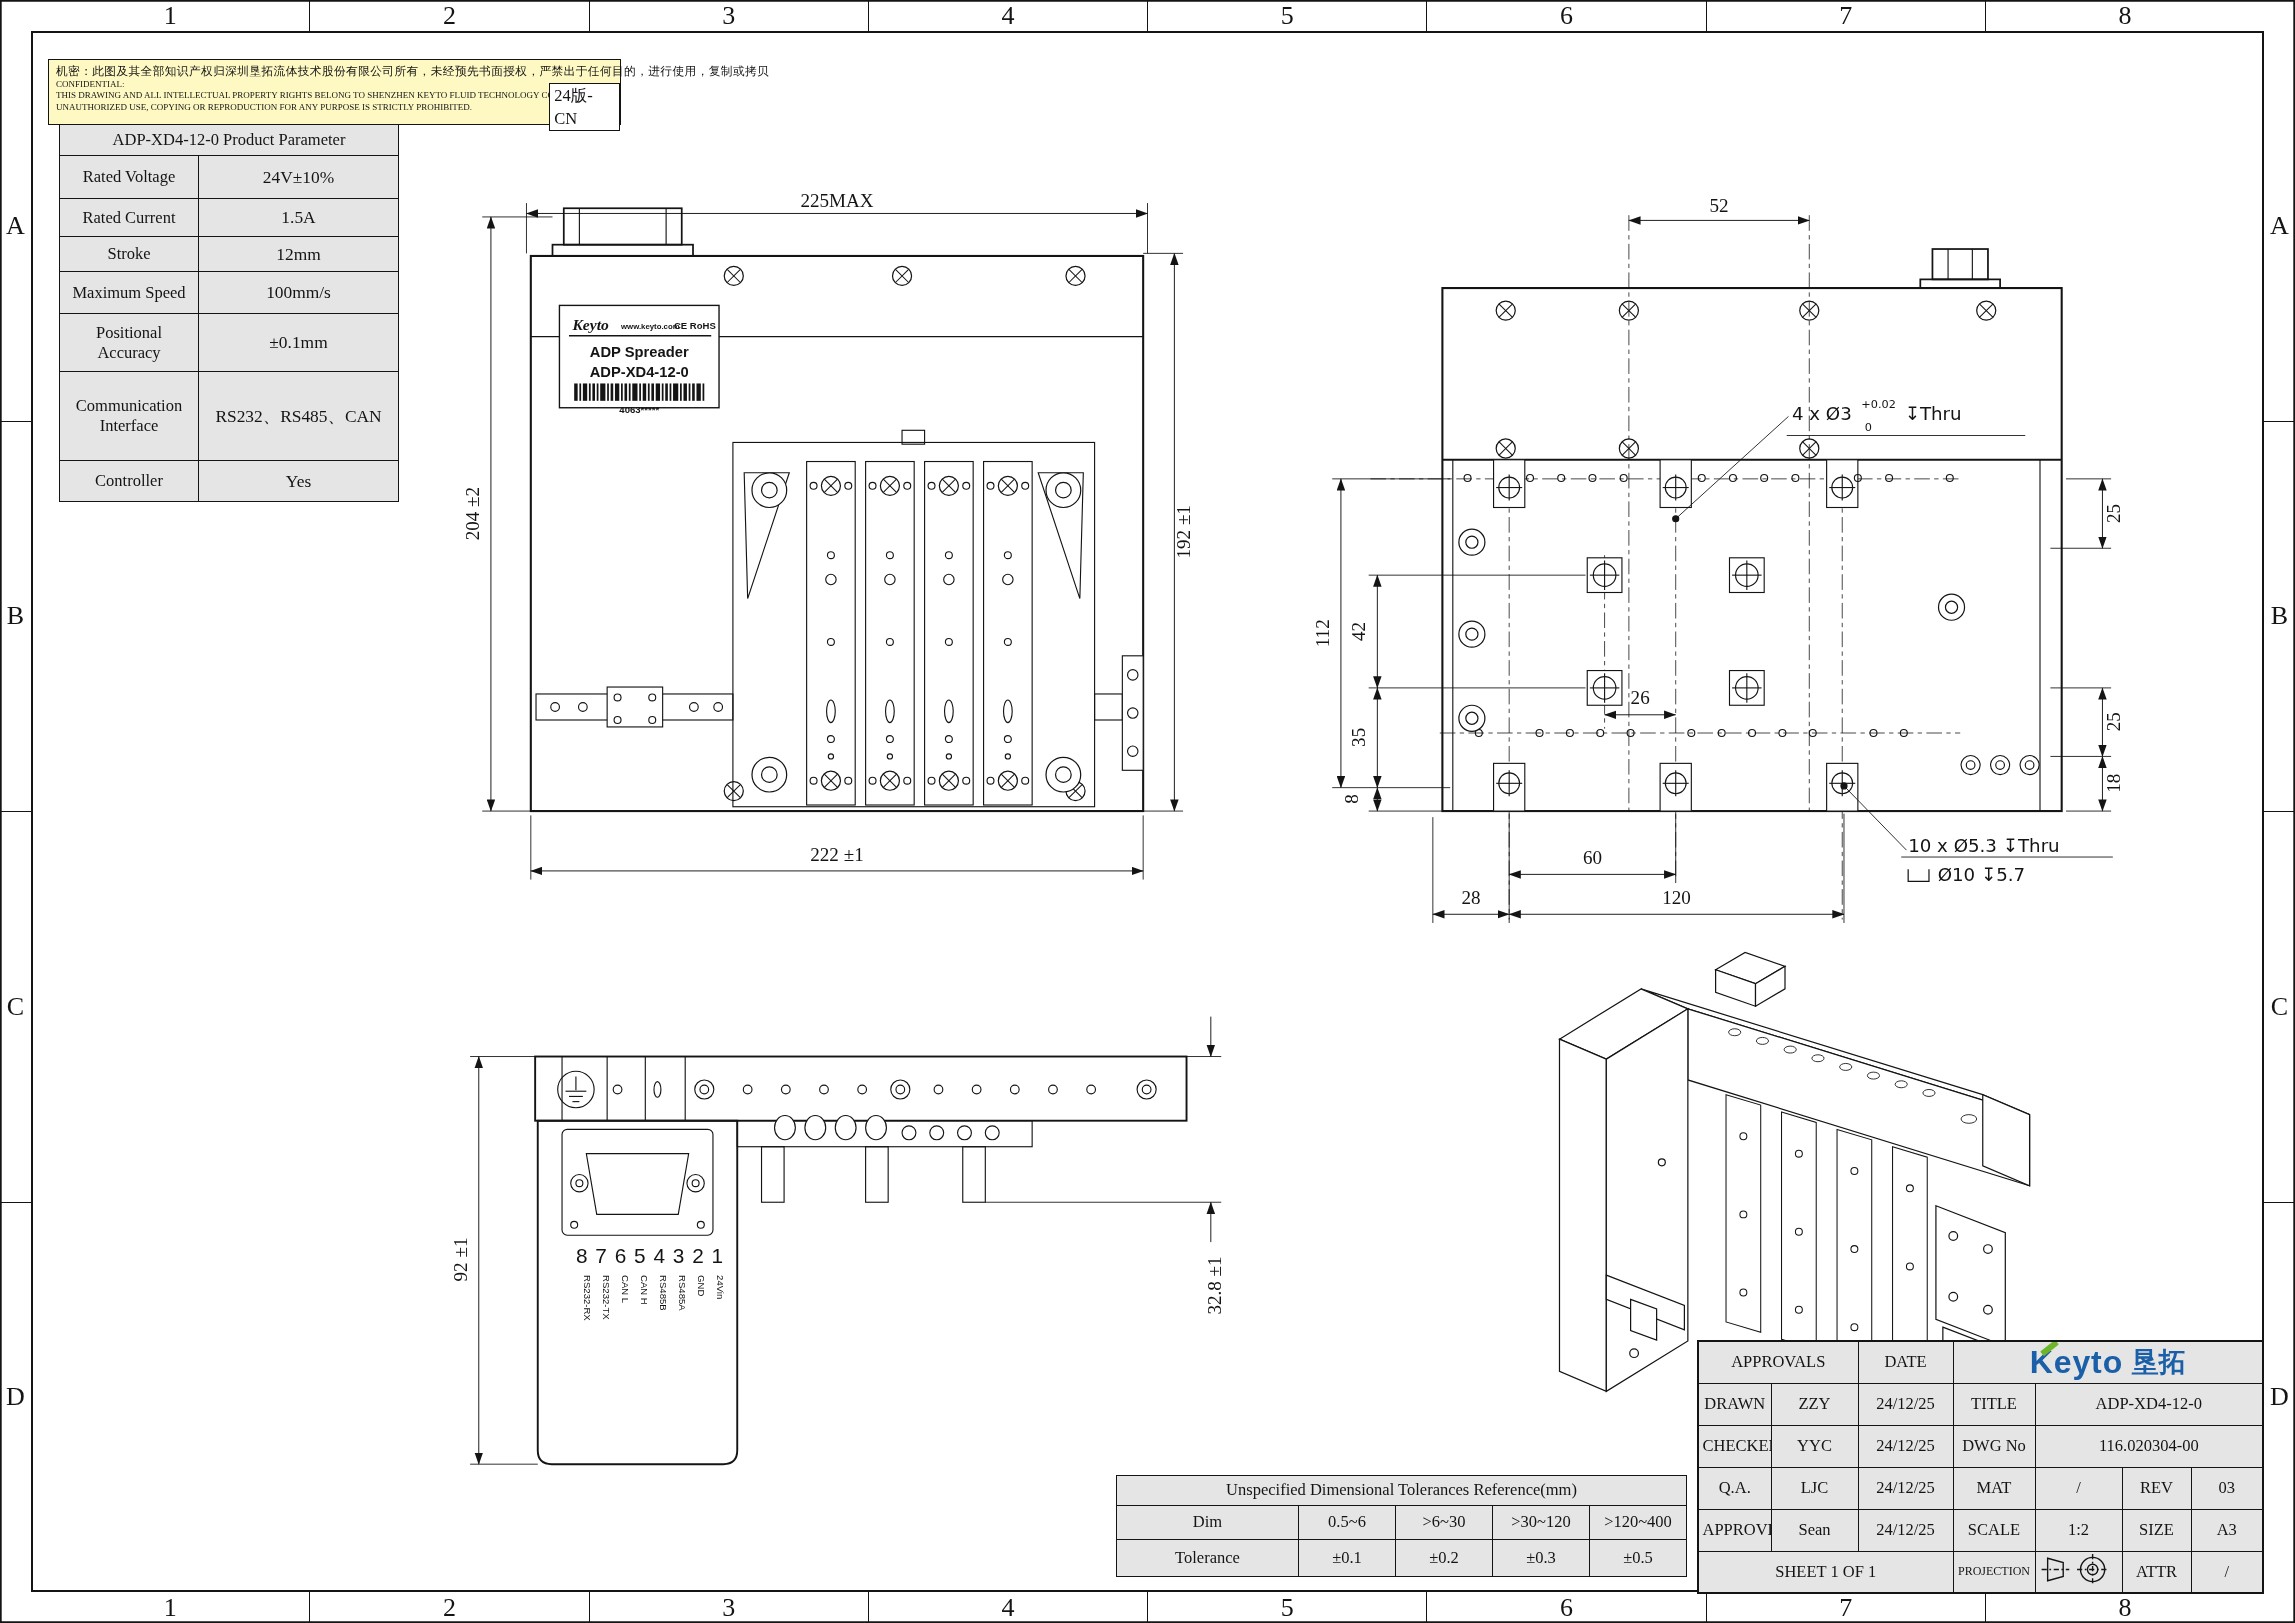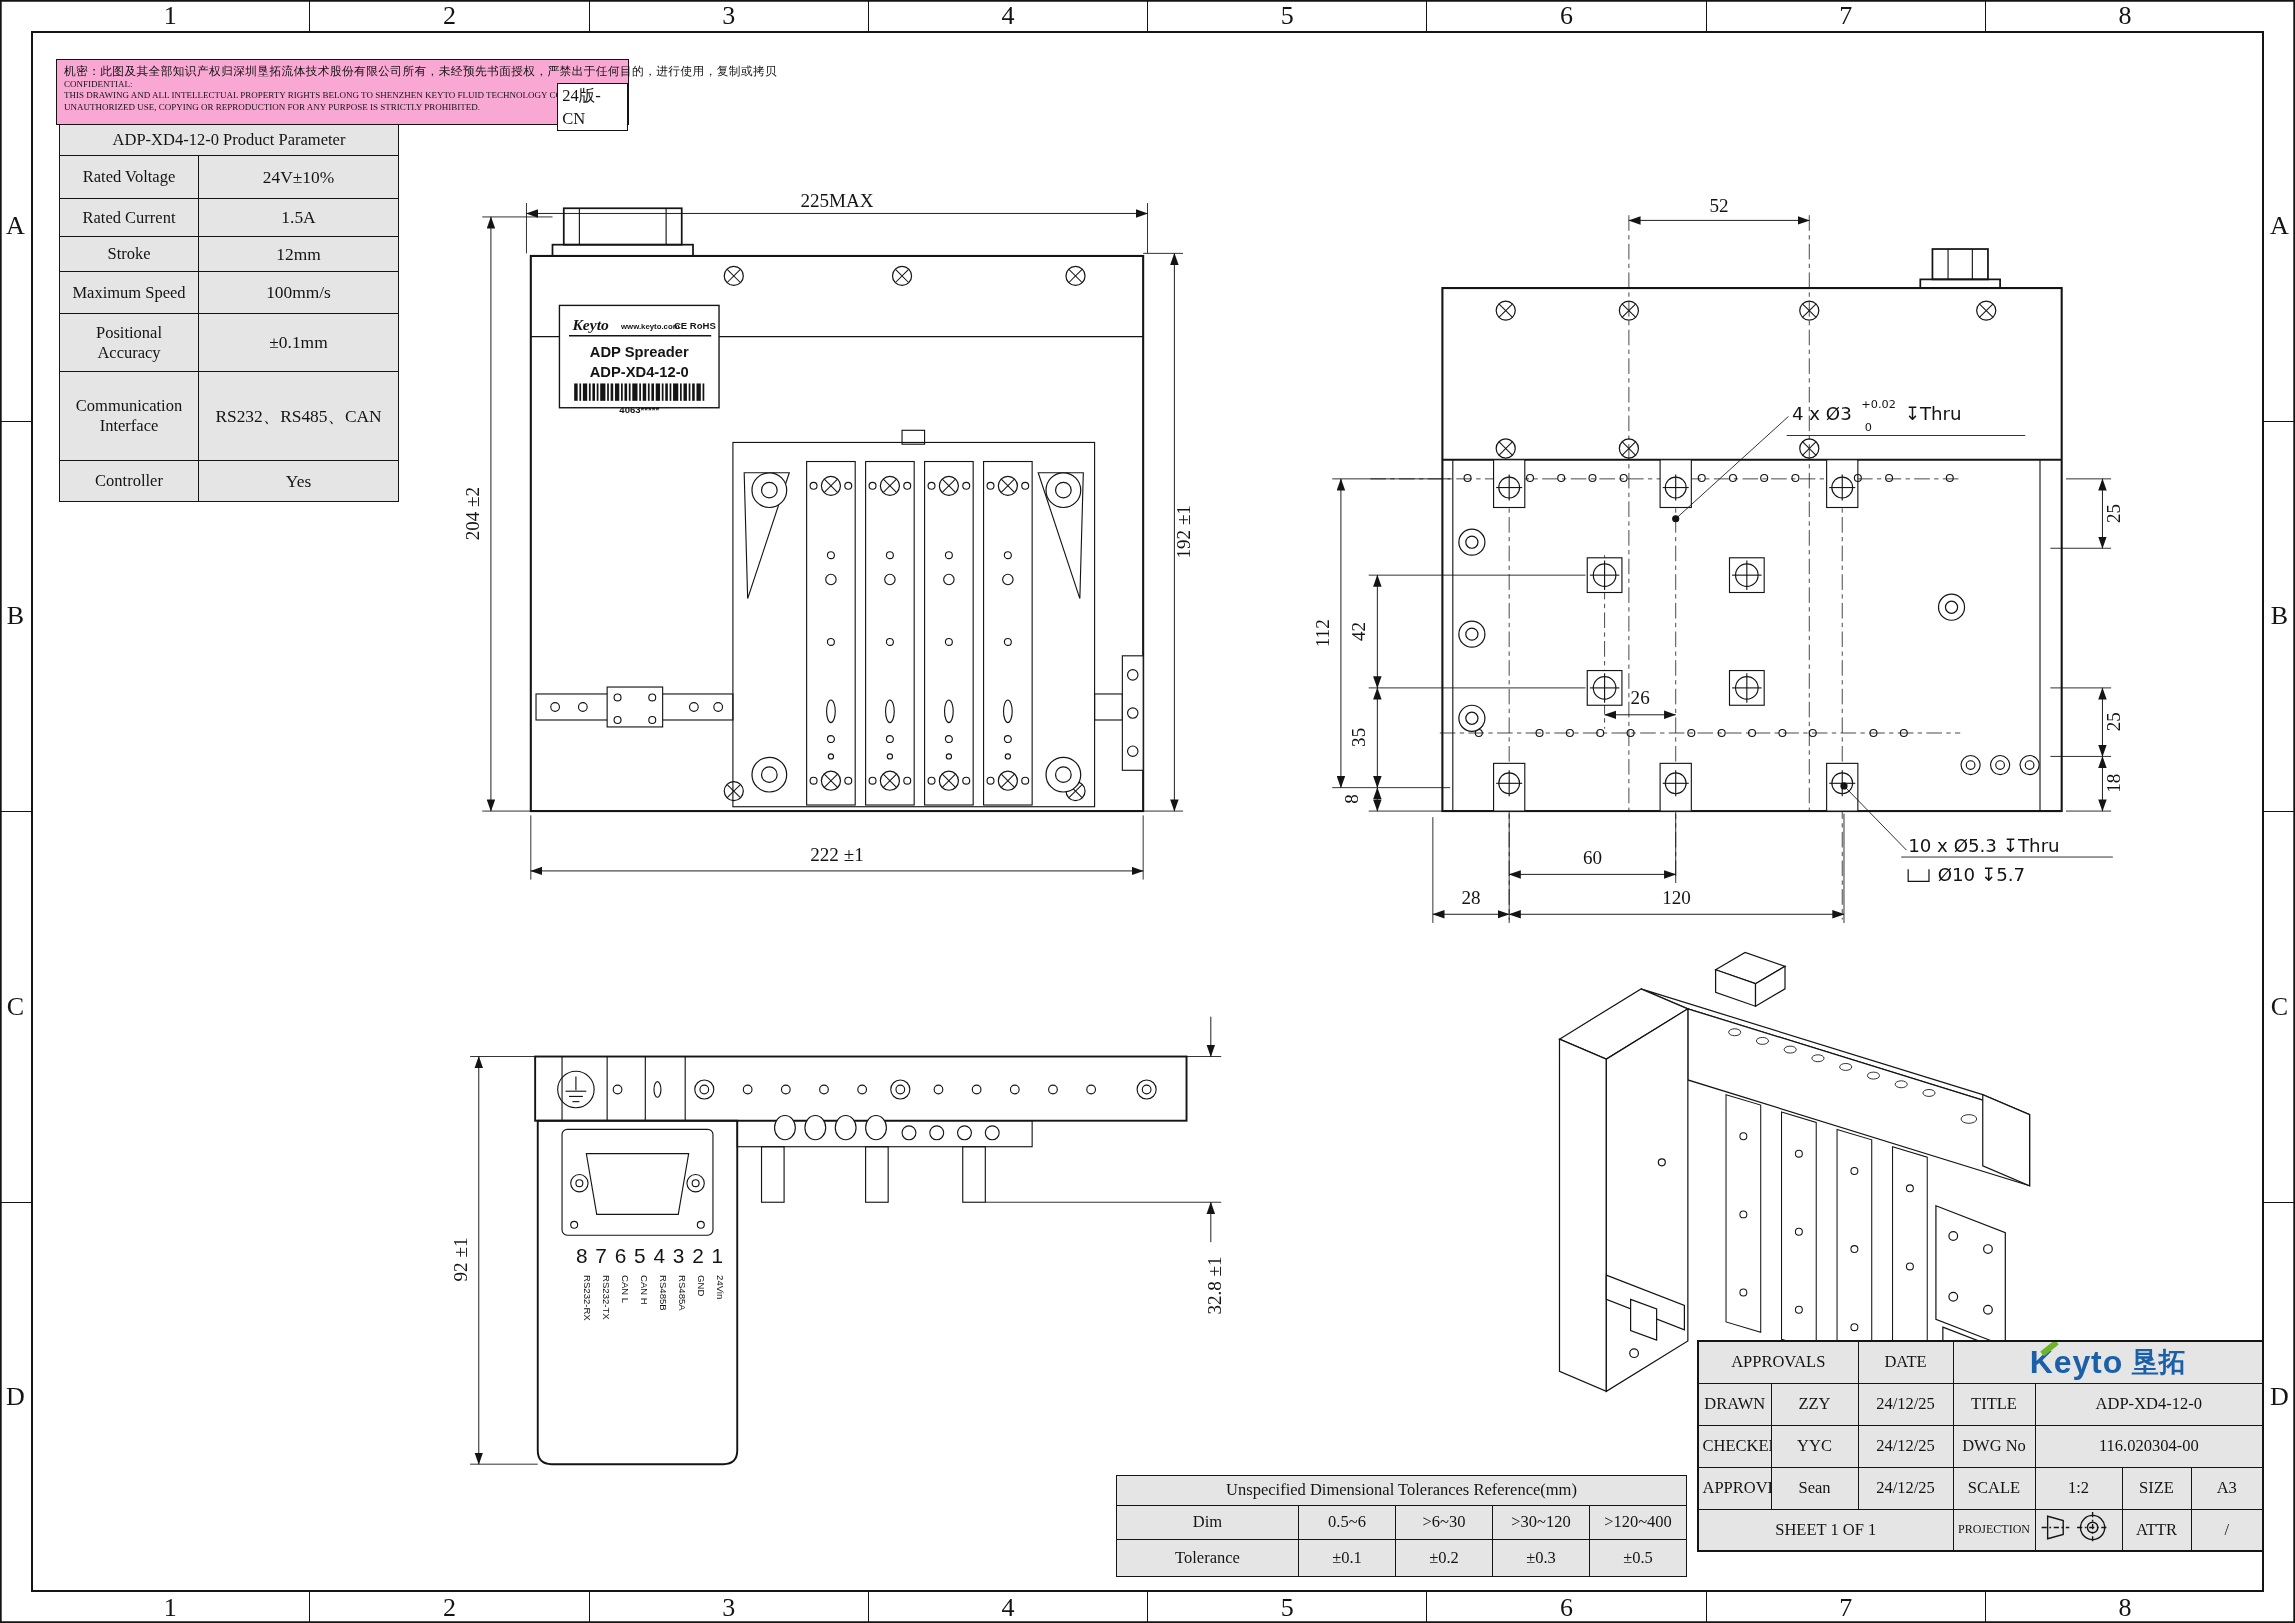--- a/index.html
+++ b/index.html
@@ -12,22 +12,22 @@
   .strip.bottom{left:31px;right:31px;bottom:0;height:31px}
   .strip.left{top:31px;bottom:31px;left:0;width:31px;flex-direction:column}
   .strip.right{top:31px;bottom:31px;right:0;width:31px;flex-direction:column}
   .zone{flex:1;display:flex;align-items:center;justify-content:center;font-size:26px}
   .strip.top .zone + .zone, .strip.bottom .zone + .zone{border-left:1.4px solid #141414}
   .strip.left .zone + .zone, .strip.right .zone + .zone{border-top:1.4px solid #141414}
   .inner-frame{position:absolute;left:31px;top:31px;right:31px;bottom:31px;border:2.6px solid #141414}
   svg.drawing{position:absolute;left:0;top:0;width:2295px;height:1623px}
 
   
-  .confid{position:absolute;left:56px;top:59px;width:573px;height:66px;border:1.4px solid #141414;
-          box-sizing:border-box;padding:3.5px 7px 1.7px 7px;background:#f9a8d4}
+  .confid{position:absolute;left:48px;top:59px;width:573px;height:66px;border:1.4px solid #141414;
+          box-sizing:border-box;padding:3.5px 7px 1.7px 7px;background:#fef9c3}
   .confid .cn{font-size:11.7px;letter-spacing:0.4px;white-space:nowrap}
   .confid .en{font-size:9px;line-height:1.3;white-space:nowrap}
   .confid .badge{position:absolute;left:500px;top:23.4px;border:1.4px solid #141414;background:#fff;
                  font-size:16.5px;padding:0 4.3px;line-height:23px}
 
   
   table.dt{border-collapse:collapse;table-layout:fixed;background:#e5e5e5}
   table.dt td{border:1.4px solid #141414;text-align:center;vertical-align:middle;
               font-size:16.5px;padding:0 3.5px;overflow:hidden}
   .ptable{position:absolute;left:59px;top:124px;width:338px}
@@ -623,20 +623,29 @@
       <td colspan="3">ADP-XD4-12-0</td>
     </tr>
     <tr style="height:42px">
       <td>CHECKED</td>
       <td>YYC</td>
       <td>24/12/25</td>
       <td>DWG No</td>
       <td colspan="3">116.020304-00</td>
     </tr>
     <tr style="height:42px">
+      <td>Q.A.</td>
+      <td>LJC</td>
+      <td>24/12/25</td>
+      <td>MAT</td>
+      <td>/</td>
+      <td>REV</td>
+      <td>03</td>
+    </tr>
+    <tr style="height:42px">
       <td>APPROVED</td>
       <td>Sean</td>
       <td>24/12/25</td>
       <td>SCALE</td>
       <td>1:2</td>
       <td>SIZE</td>
       <td>A3</td>
     </tr>
     <tr style="height:42px">
       <td colspan="3">SHEET 1 OF 1</td>

